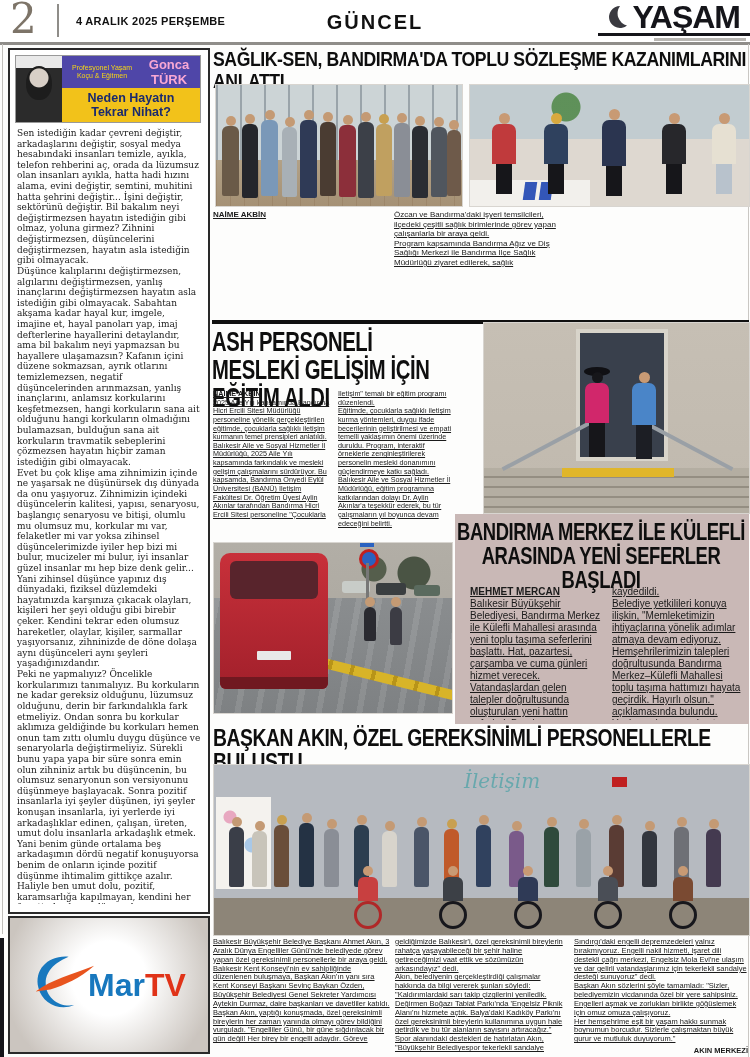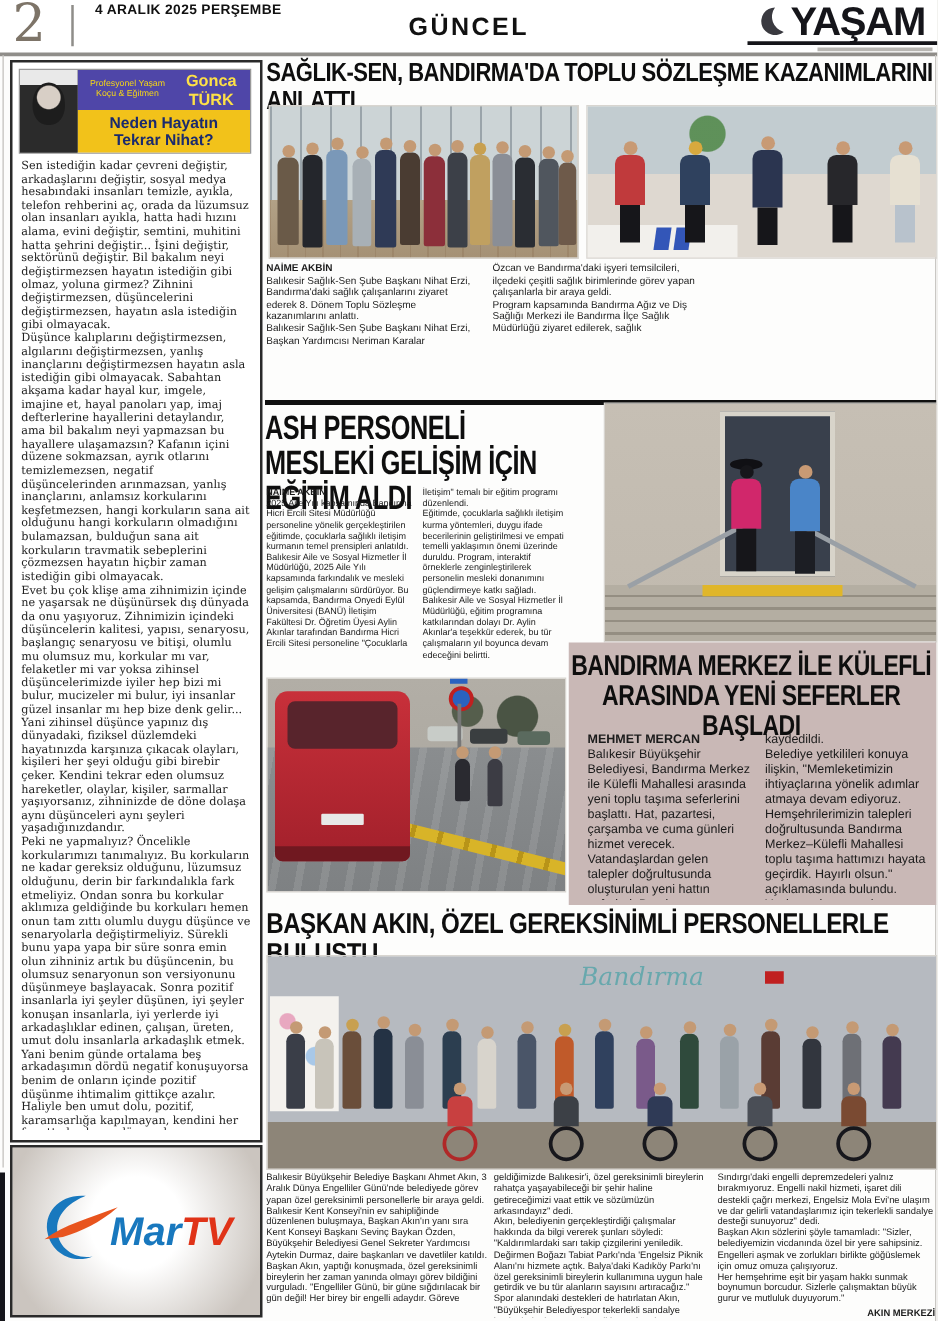--- a/index.html
+++ b/index.html
@@ -4,60 +4,60 @@
 <style>
   html,body{margin:0;padding:0;background:#e8e6e2;}
   #page{position:relative;width:750px;height:1057px;background:#fdfdfc;overflow:hidden;
         font-family:"Liberation Sans",sans-serif;color:#1b1b1b;}
   .prewrap{white-space:pre-line;}
 
   
   #hdr{position:absolute;left:0;top:0;width:750px;height:42px;border-bottom:3px solid #8f8d89;background:#fff;}
   #pageno{position:absolute;left:10px;top:-6px;font-family:"DejaVu Serif",serif;font-size:42px;color:#7d7468;}
   #hdr-vline{position:absolute;left:57px;top:4px;width:2px;height:33px;background:#8f8d89;}
-  #hdr-date{position:absolute;left:76px;top:2px;font-size:11px;font-weight:700;letter-spacing:.3px;color:#111;}
+  #hdr-date{position:absolute;left:76px;top:15px;font-size:11px;font-weight:700;letter-spacing:.3px;color:#111;}
   #hdr-section{position:absolute;left:0;top:11px;width:750px;text-align:center;font-size:20px;font-weight:800;letter-spacing:2px;color:#111;}
   #brand{position:absolute;right:10px;top:1px;display:flex;align-items:flex-start;}
   #brand-name{font-size:32px;font-weight:800;letter-spacing:-1px;color:#15151a;line-height:32px;}
   #brand-bar{position:absolute;right:0;top:33px;width:152px;height:3px;background:#15151a;}
   #brand-slogan{position:absolute;right:4px;top:38px;width:92px;height:3px;background:#b8b6b2;}
   .crescent{width:24px;height:24px;margin:4px 4px 0 0;}
 
   
   #colbox{position:absolute;left:8px;top:48px;width:198px;height:862px;border:2px solid #2a2a2a;background:#fff;}
   #colcard{position:absolute;left:5px;top:5px;width:184px;height:66px;border:1px solid #999;display:flex;}
   #colphoto{width:46px;height:100%;background:
       linear-gradient(#e9e9e9 0 18%, #2b2b2b 18% 100%);
       background-color:#2b2b2b;position:relative;overflow:hidden;}
   #colphoto::before{content:"";position:absolute;left:10px;top:10px;width:26px;height:34px;border-radius:50% 50% 45% 45%;
       background:radial-gradient(circle at 50% 35%, #d8cfc6 0 9px, #1d1d1d 10px);}
   #colcard-right{flex:1;display:flex;flex-direction:column;}
   #colcard-top{height:32px;background:#4f46a8;display:flex;align-items:center;}
   #col-role{width:72px;padding-left:4px;font-size:7px;line-height:8px;color:#f5d616;text-align:center;}
-  #col-name{flex:1;font-size:13px;font-weight:700;color:#fde047;text-align:center;}
+  #col-name{flex:1;font-size:13px;font-weight:700;color:#f9a8d4;text-align:center;}
   #colcard-bottom{flex:1;background:#f2c21a;display:flex;align-items:center;justify-content:center;}
   #col-title{font-size:12.5px;line-height:14px;font-weight:800;color:#1a2a6e;text-align:center;padding:0 6px;}
   #colbody{position:absolute;left:7px;top:78px;width:184px;height:776px;overflow:hidden;
       font-family:"DejaVu Serif",serif;font-size:9px;line-height:1.18;color:#222;}
 
   
   #martv{position:absolute;left:8px;top:916px;width:198px;height:134px;border:2px solid #2a2a2a;
       background:radial-gradient(circle at 50% 45%, #ffffff 0 30%, #cbc5bf 85%);display:flex;align-items:center;justify-content:center;}
-  #martv-word{font-size:32px;font-weight:800;font-style:italic;line-height:32px;}
+  #martv-word{font-size:32px;font-weight:800;line-height:32px;}
   .mar{color:#1878be;} .tv{color:#e03318;}
 
   
   .hl{position:absolute;font-weight:800;color:#0e0e0e;letter-spacing:-0.5px;transform-origin:0 0;line-height:1.04;}
   #hl1{left:213px;top:48px;width:640px;font-size:21px;transform:scaleX(0.84);}
   #hl2{left:212px;top:328px;width:330px;font-size:27px;transform:scaleX(0.75);}
   #hl3{left:418px;top:521px;width:366px;font-size:23px;text-align:center;transform:scaleX(0.8);transform-origin:center top;}
   #hl4{left:213px;top:727px;width:640px;font-size:23px;transform:scaleX(0.84);}
 
   
-  .txtcol{position:absolute;overflow:hidden;text-align:left;}
+  .txtcol{position:absolute;overflow:hidden;text-align:left;text-decoration:underline;}
   .byline{font-weight:700;}
   .a1col{top:210px;height:106px;width:170px;font-size:8px;line-height:1.2;}
   .a2col{top:390px;height:165px;width:117px;font-size:7.2px;line-height:1.2;}
   .a4col{top:938px;height:116px;font-size:7.5px;line-height:1.18;}
   #divider1{position:absolute;left:212px;top:320px;width:537px;height:4px;background:#101010;}
   #credit{font-weight:700;text-align:right;margin-top:3px;}
 
   
   #panel3{position:absolute;left:455px;top:514px;width:294px;height:210px;background:#c9b8b6;}
   .a3col{top:586px;height:134px;font-size:10px;line-height:1.2;}
@@ -233,22 +233,20 @@
     </div>
     <div class="person" style="left:242px;bottom:12px;">
       <div class="h"></div>
         <div class="t" style="background:#e6e0d2;"></div>
         <div class="l" style="background:#b8c2cc;"></div>
     </div>
   </div>
 
   <div class="txtcol a1col" style="left:213px;">
     <div class="byline">NAİME AKBİN</div>
-    <div class="prewrap">Balıkesir Sağlık-Sen Şube Başkanı Nihat Erzi, Bandırma'daki sağlık çalışanlarını ziyaret ederek 8. Dönem Toplu Sözleşme kazanımlarını anlattı.
-Balıkesir Sağlık-Sen Şube Başkanı Nihat Erzi, Başkan Yardımcısı Neriman Karalar</div>
   </div>
   <div class="txtcol a1col" style="left:394px;">
     <div class="prewrap">Özcan ve Bandırma'daki işyeri temsilcileri, ilçedeki çeşitli sağlık birimlerinde görev yapan çalışanlarla bir araya geldi.
 Program kapsamında Bandırma Ağız ve Diş Sağlığı Merkezi ile Bandırma İlçe Sağlık Müdürlüğü ziyaret edilerek, sağlık</div>
   </div>
 
   <div id="divider1"></div>
 
   <div id="hl2" class="hl">ASH PERSONELİ MESLEKİ GELİŞİM İÇİN EĞİTİM ALDI</div>
 
@@ -309,21 +307,21 @@
       <div class="win"></div>
       <div class="plate"></div>
       <div class="bumper"></div>
     </div>
   </div>
 
   <div id="hl4" class="hl">BAŞKAN AKIN, ÖZEL GEREKSİNİMLİ PERSONELLERLE BULUŞTU</div>
 
   <div id="phE" class="ph">
     <div class="bannerE"></div>
-    <div class="walltext">Bandırma</div>
+    <div class="walltext">İletişim</div>
     <div class="flagE"></div>
     <div class="fig" style="left:15px;bottom:48px;width:15px;height:60px;background:#3a3e48;"></div>
     <div class="fig" style="left:38px;bottom:48px;width:15px;height:56px;background:#c8c4ba;"></div>
     <div class="fig hijab" style="left:60px;bottom:48px;width:15px;height:62px;background:#6a4e3a;"></div>
     <div class="fig" style="left:85px;bottom:48px;width:15px;height:64px;background:#243244;"></div>
     <div class="fig" style="left:110px;bottom:48px;width:15px;height:58px;background:#8a8e96;"></div>
     <div class="fig" style="left:140px;bottom:48px;width:15px;height:62px;background:#2c3e50;"></div>
     <div class="fig" style="left:168px;bottom:48px;width:15px;height:56px;background:#d8d4cc;"></div>
     <div class="fig" style="left:200px;bottom:48px;width:15px;height:60px;background:#4a5568;"></div>
     <div class="fig hijab" style="left:230px;bottom:48px;width:15px;height:58px;background:#c05a2a;"></div>

